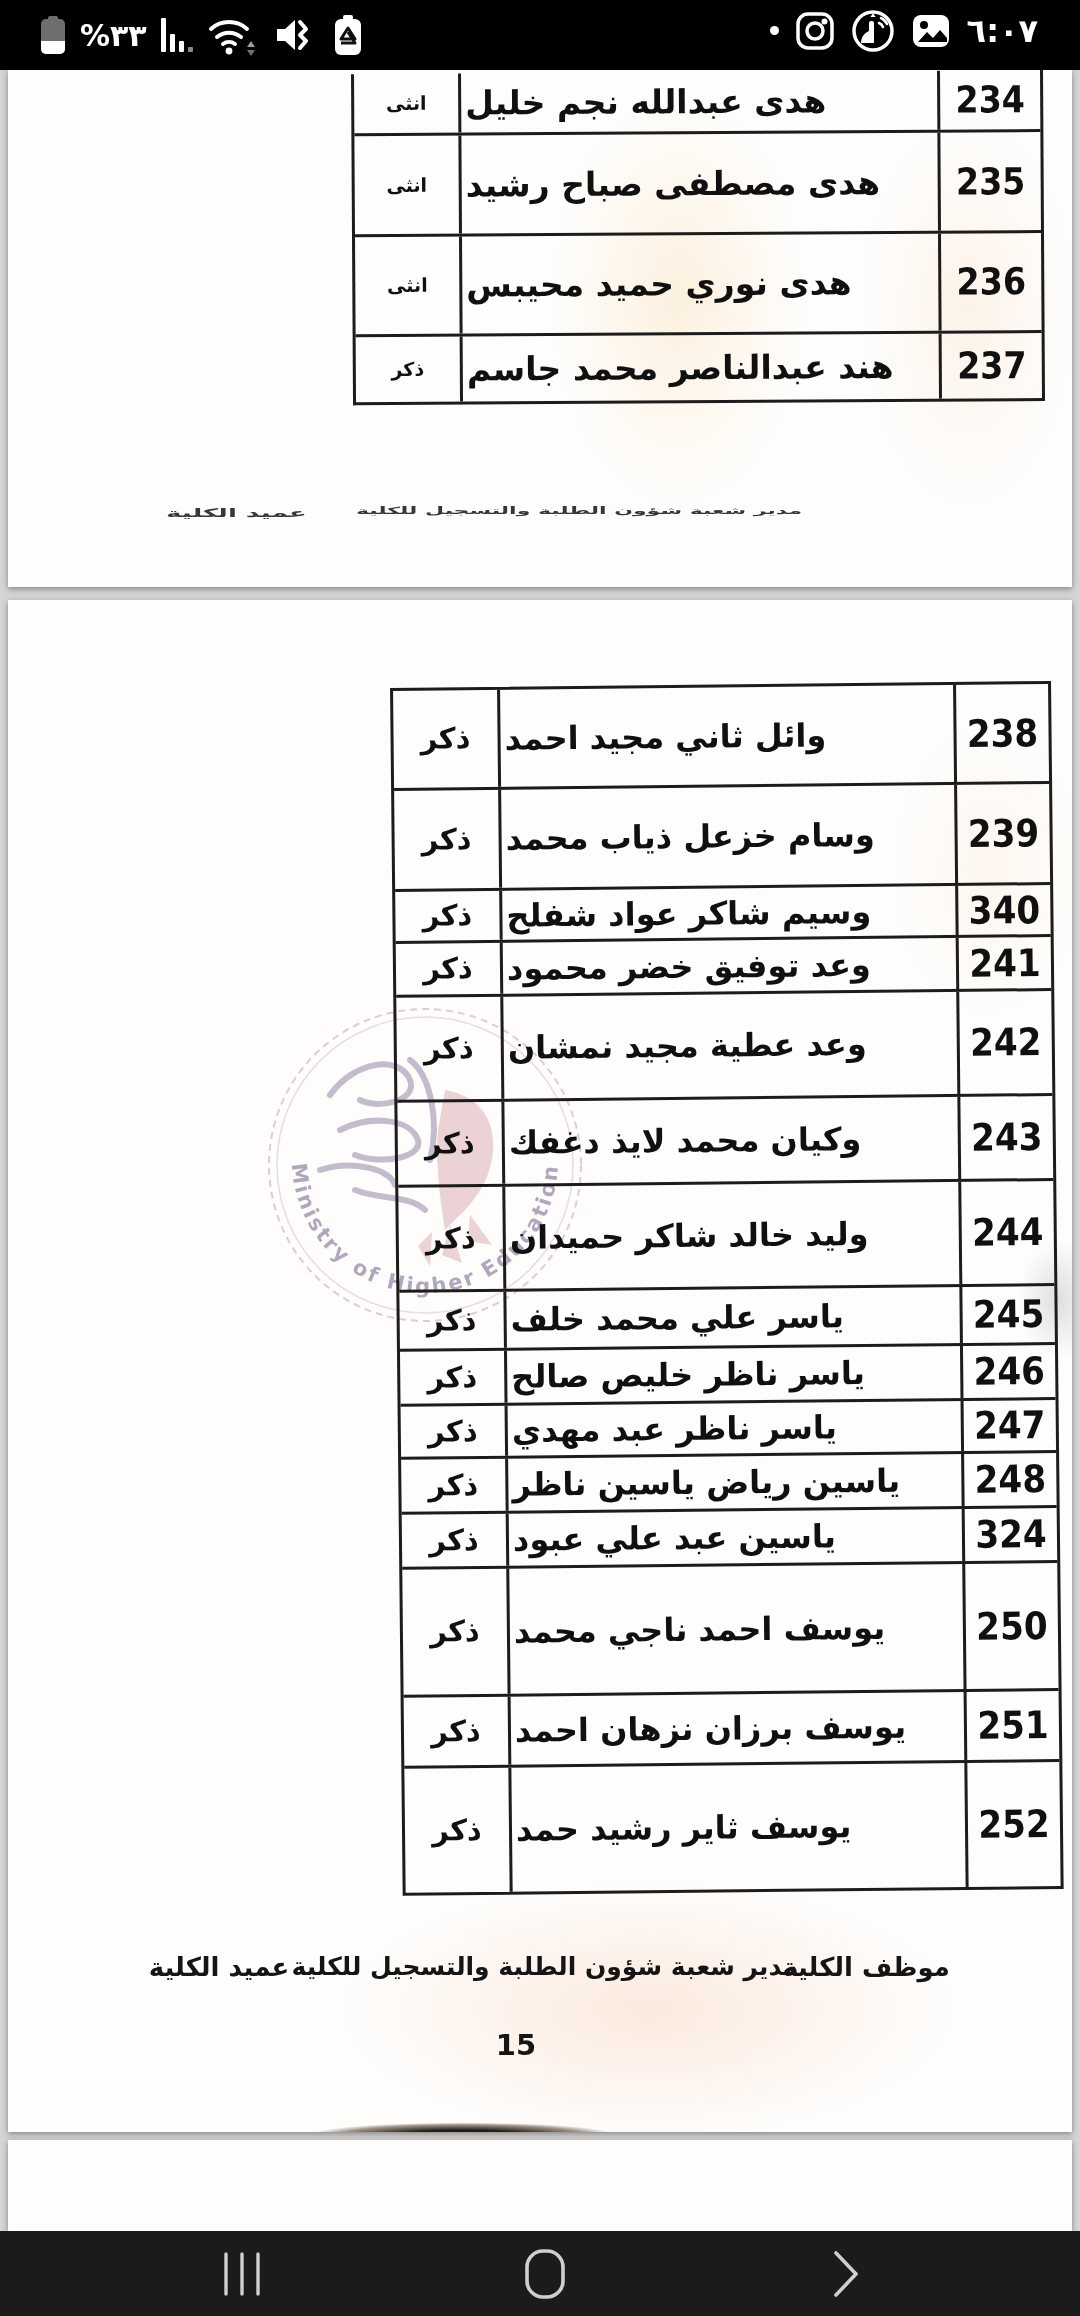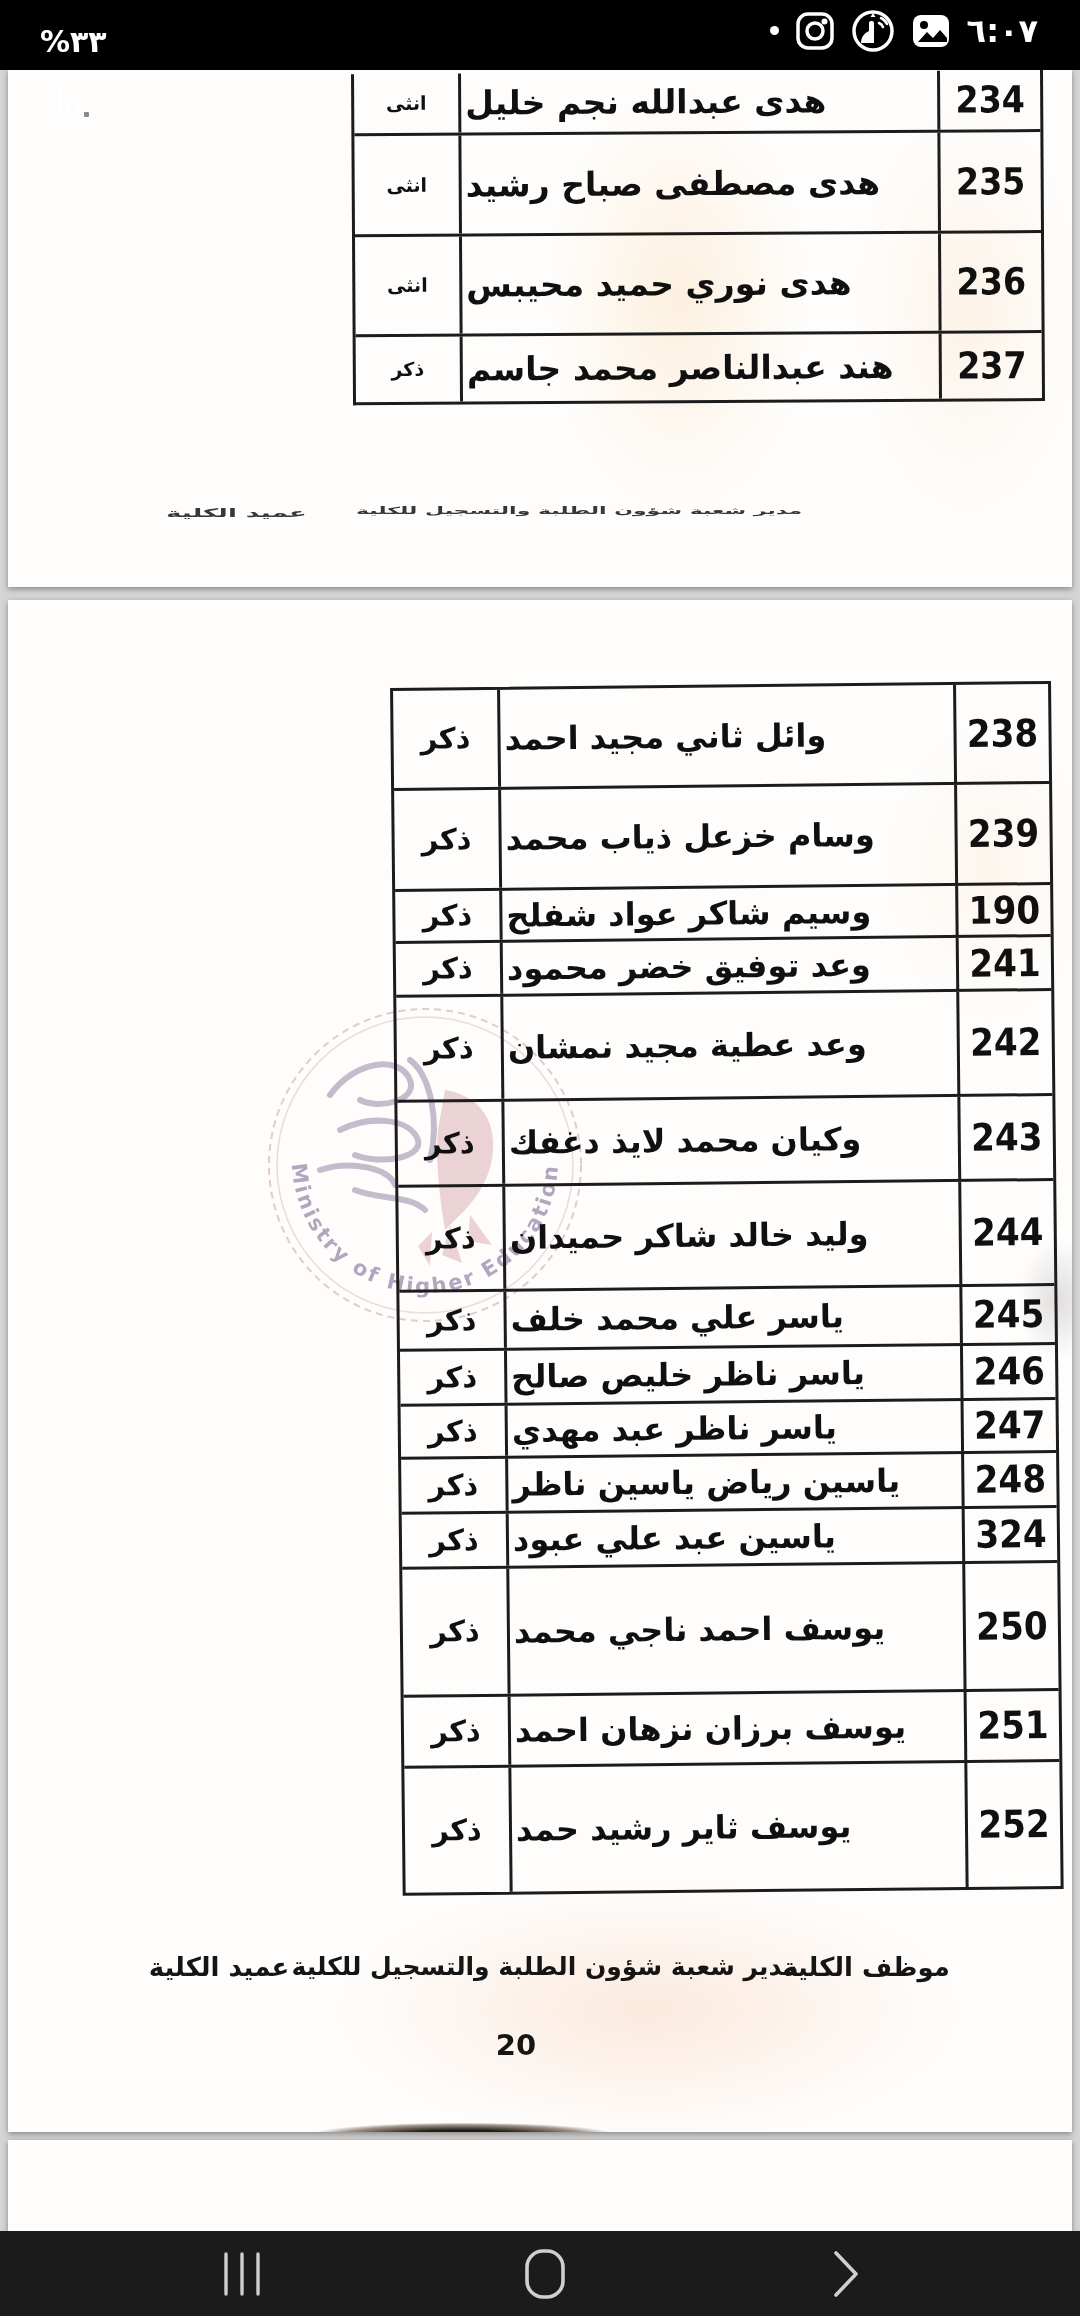--- a/index.html
+++ b/index.html
@@ -5,21 +5,21 @@
   html,body{margin:0;padding:0;}
   body{
     width:1080px;height:2316px;position:relative;overflow:hidden;
     background:#d5d5d5;
     font-family:"DejaVu Sans",sans-serif;
   }
   
   .statusbar{
     position:absolute;top:0;left:0;width:1080px;height:70px;background:#000;z-index:50;
   }
-  .sb-left{position:absolute;left:40px;top:0;height:70px;display:flex;align-items:center;gap:24px;flex-direction:column;}
+  .sb-left{position:absolute;left:40px;top:0;height:70px;display:flex;align-items:center;gap:14px;}
   .sb-right{position:absolute;right:42px;top:0;height:61px;display:flex;align-items:center;gap:16px;}
   .sb-text{color:#fff;font-size:30px;font-weight:700;letter-spacing:1px;}
   .sb-dot{width:9px;height:9px;border-radius:50%;background:#fff;margin-left:6px;}
   .sigbars{display:flex;align-items:flex-end;gap:4px;height:34px;}
   .sigbars i{display:block;width:5px;background:#fff;border-radius:1px;}
   
   .page{
     position:absolute;left:8px;width:1064px;background:#fefdfc;
     box-shadow:0 2px 6px rgba(0,0,0,.38);
   }
@@ -188,21 +188,21 @@
       <div class="cell num">238</div>
     </div>
     <div class="trow" style="height:101px">
       <div class="cell gender">ذكر</div>
       <div class="cell name">وسام خزعل ذياب محمد</div>
       <div class="cell num">239</div>
     </div>
     <div class="trow" style="height:52px">
       <div class="cell gender">ذكر</div>
       <div class="cell name">وسيم شاكر عواد شفلح</div>
-      <div class="cell num">190</div>
+      <div class="cell num">340</div>
     </div>
     <div class="trow" style="height:54px">
       <div class="cell gender">ذكر</div>
       <div class="cell name">وعد توفيق خضر محمود</div>
       <div class="cell num">241</div>
     </div>
     <div class="trow" style="height:105px">
       <div class="cell gender">ذكر</div>
       <div class="cell name">وعد عطية مجيد نمشان</div>
       <div class="cell num">242</div>
@@ -255,21 +255,21 @@
     <div class="trow" style="height:124px">
       <div class="cell gender">ذكر</div>
       <div class="cell name">يوسف ثاير رشيد حمد</div>
       <div class="cell num">252</div>
     </div>
   </div>
 
   <span class="scan-sign" style="left:858px;top:1352px;font-size:26px;">موظف الكلية</span>
   <span class="scan-sign" style="left:537px;top:1352px;font-size:25px;">مدير شعبة شؤون الطلبة والتسجيل للكلية</span>
   <span class="scan-sign" style="left:211px;top:1352px;font-size:26px;">عميد الكلية</span>
-  <span class="pageno" style="left:508px;top:1428px;">20</span>
+  <span class="pageno" style="left:508px;top:1428px;">15</span>
 
   <div class="curl"></div>
 </div>
 
 <div class="page page3"></div>
 
 <div class="navbar">
   <div class="nav-btn" style="left:242px;">
     <svg width="44" height="46" viewBox="0 0 44 46">
       <g stroke="#cfcfcf" stroke-width="3.4" stroke-linecap="round">

